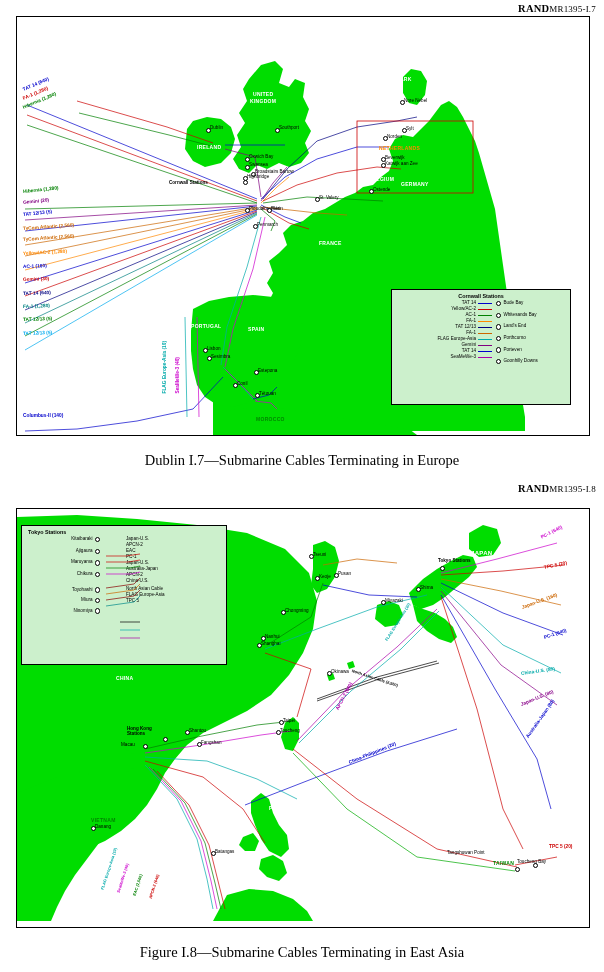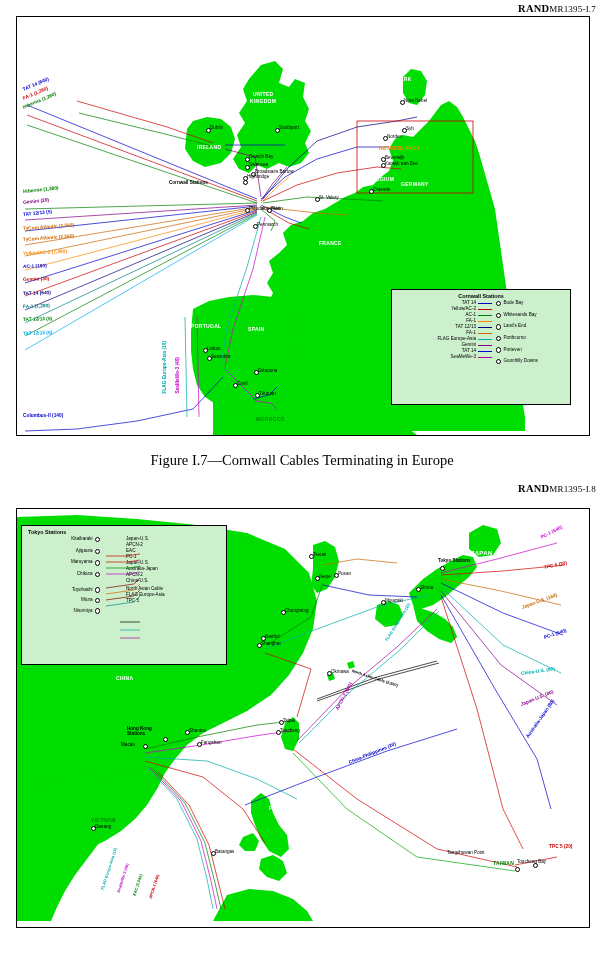--- a/index.html
+++ b/index.html
@@ -392,21 +392,21 @@
             </div>
           <div class="legend-row" style="margin-top:5px;">
               <span class="legend-dot"></span>
               <span>Goonhilly Downs</span>
             </div>
         </div>
       </div>
     </div>
   </div>
 
-  <div class="caption" style="top:452px;">Figure I.7—Cornwall Cables Terminating in Europe</div>
+  <div class="caption" style="top:452px;">Dublin I.7—Submarine Cables Terminating in Europe</div>
 
   <div class="rand-label" style="top:483px;">
     <span class="rand">RAND</span><span class="num">MR1395-I.8</span>
   </div>
 
   <div class="figure-frame" style="left:16px; top:508px; width:572px; height:418px;">
     <div class="map-sea"></div>
 
     <svg class="overlay" width="572" height="418" viewBox="0 0 572 418">
       <g>
@@ -644,14 +644,15 @@
     <div class="cable-label" style="left:335px; top:159px; color:#000000; transform:rotate(18deg); font-size:4px;">North Asian Cable (2,560)</div>
     <div class="cable-label" style="left:320px; top:198px; color:#aa00aa; transform:rotate(-62deg);">APCN-2 (640)</div>
     <div class="cable-label" style="left:369px; top:129px; color:#00aaaa; transform:rotate(-58deg); font-size:4px;">FLAG Europe-Asia (10)</div>
     <div class="cable-label" style="left:332px; top:251px; color:#0000cc; transform:rotate(-22deg);">China-Philippines (20)</div>
     <div class="cable-label" style="left:85px; top:378px; color:#00aaaa; transform:rotate(-72deg); font-size:4px;">FLAG Europe-Asia (10)</div>
     <div class="cable-label" style="left:101px; top:381px; color:#cc00cc; transform:rotate(-72deg); font-size:4px;">SeaMeWe-3 (40)</div>
     <div class="cable-label" style="left:117px; top:384px; color:#008000; transform:rotate(-72deg); font-size:4px;">EAC (2,560)</div>
     <div class="cable-label" style="left:133px; top:387px; color:#cc0000; transform:rotate(-72deg); font-size:4px;">APCN-2 (640)</div>
   </div>
 
+  <div class="caption" style="top:944px;">Figure I.8—Submarine Cables Terminating in East Asia</div>
 
 </div>
 
 </body></html>

